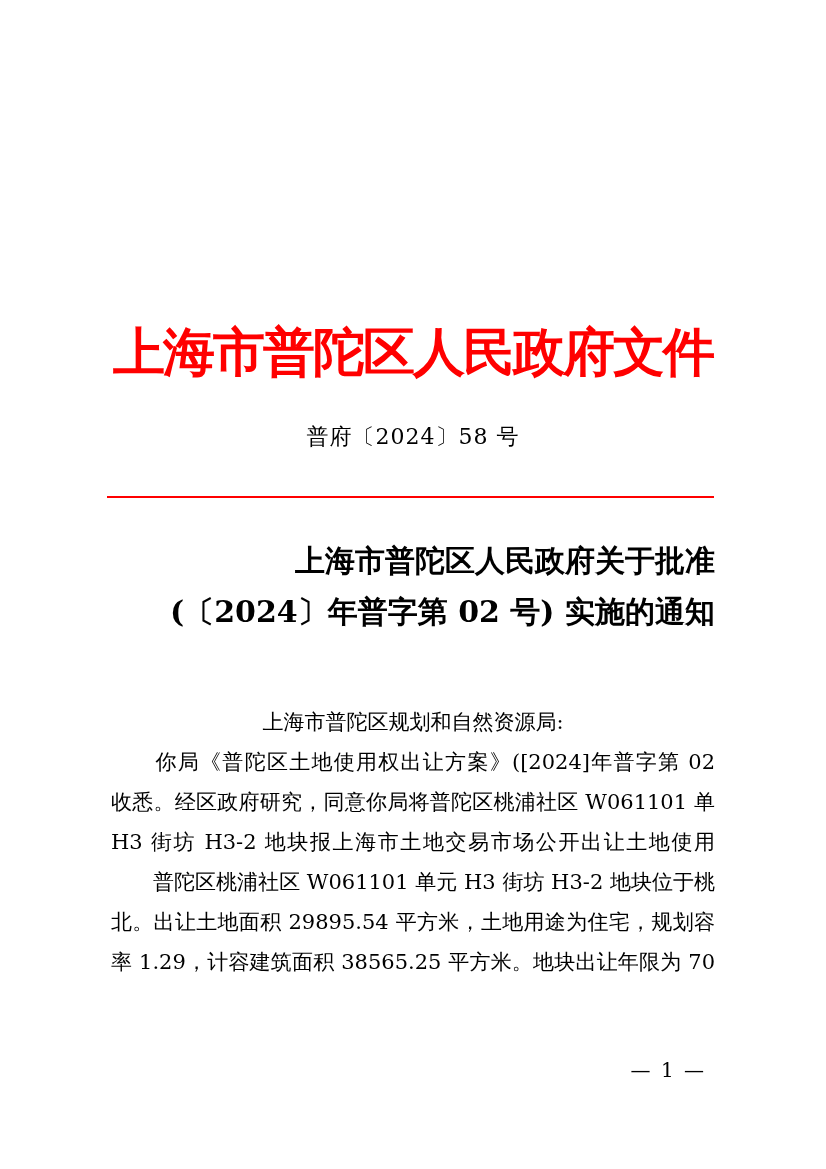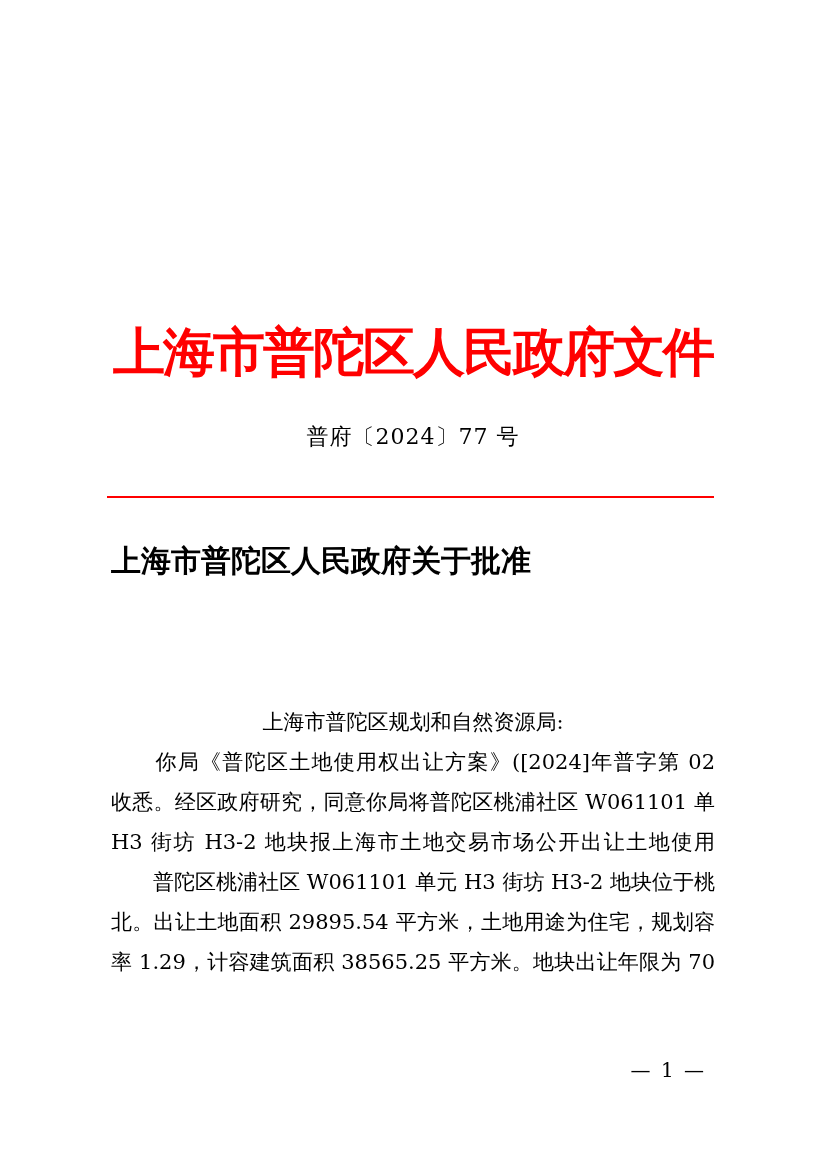--- a/index.html
+++ b/index.html
@@ -35,21 +35,21 @@
   .red-divider {
     position: absolute;
     top: 484px; left: 107px;
     width: 607px; height: 2px;
     background: var(--accent, #ff0000);
   }
   .title-block {
     position: absolute;
     top: 523px; left: 111px;
     width: 604px;
-    text-align: left;
+    text-align: right;
   }
   .title-line {
     font-size: 30px;
     font-weight: bold;
     line-height: 51px;
     white-space: nowrap;
   }
   .body-block {
     position: absolute;
     top: 690px; left: 111px;
@@ -76,26 +76,27 @@
     white-space: pre;
   }
 </style>
 </head>
 <body>
 
 <div class="page">
 
   <div class="header-title">上海市普陀区人民政府文件</div>
 
-  <div class="doc-number">普府〔2024〕77 号</div>
+  <div class="doc-number">普府〔2024〕58 号</div>
 
   <div class="red-divider"></div>
 
   <div class="title-block">
     <div class="title-line">上海市普陀区人民政府关于批准</div>
+    <div class="title-line">(〔2024〕年普字第 02 号) 实施的通知</div>
   </div>
 
   <div class="body-block">
     <div class="bline salutation">上海市普陀区规划和自然资源局:</div>
     <div>
         <div>
           <div class="bline just">　　你局《普陀区土地使用权出让方案》([2024]年普字第 02 号)</div>
           <div class="bline just">收悉。经区政府研究，同意你局将普陀区桃浦社区 W061101 单元</div>
           <div class="bline just">H3 街坊 H3-2 地块报上海市土地交易市场公开出让土地使用权。</div>
         </div>

